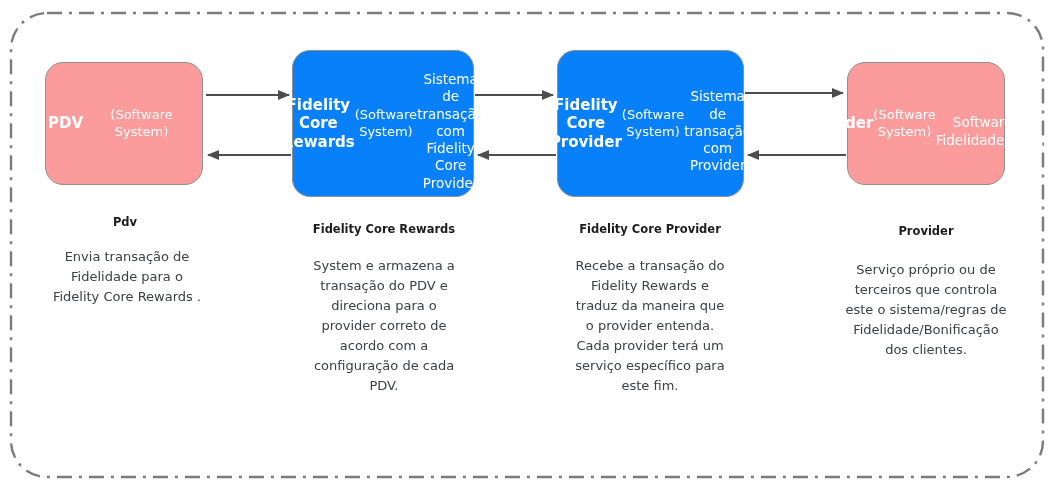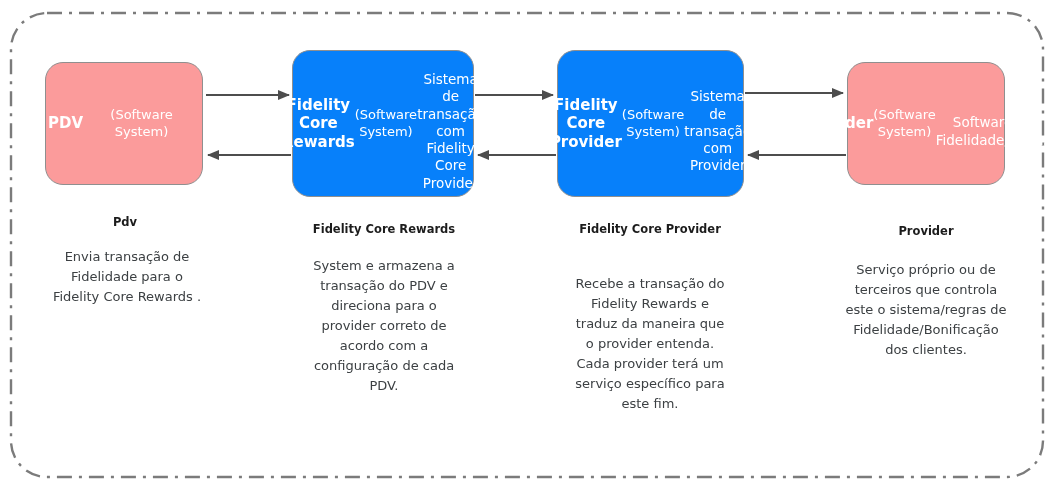--- a/index.html
+++ b/index.html
@@ -124,21 +124,21 @@
   <div class="col-desc" style="left:27px;  top:247px; width:200px;">Envia transação de
 Fidelidade para o
 Fidelity Core Rewards .</div>
   <div class="col-desc" style="left:284px; top:256px; width:200px;">System e armazena a
 transação do PDV e
 direciona para o
 provider correto de
 acordo com a
 configuração de cada
 PDV.</div>
-  <div class="col-desc" style="left:545px; top:256px; width:210px;margin-top:18px;">Recebe a transação do
+  <div class="col-desc" style="left:545px; top:256px; width:210px;">Recebe a transação do
 Fidelity Rewards e
 traduz da maneira que
 o provider entenda.
 Cada provider terá um
 serviço específico para
 este fim.</div>
   <div class="col-desc" style="left:816px; top:260px; width:220px;">Serviço próprio ou de
 terceiros que controla
 este o sistema/regras de
 Fidelidade/Bonificação

